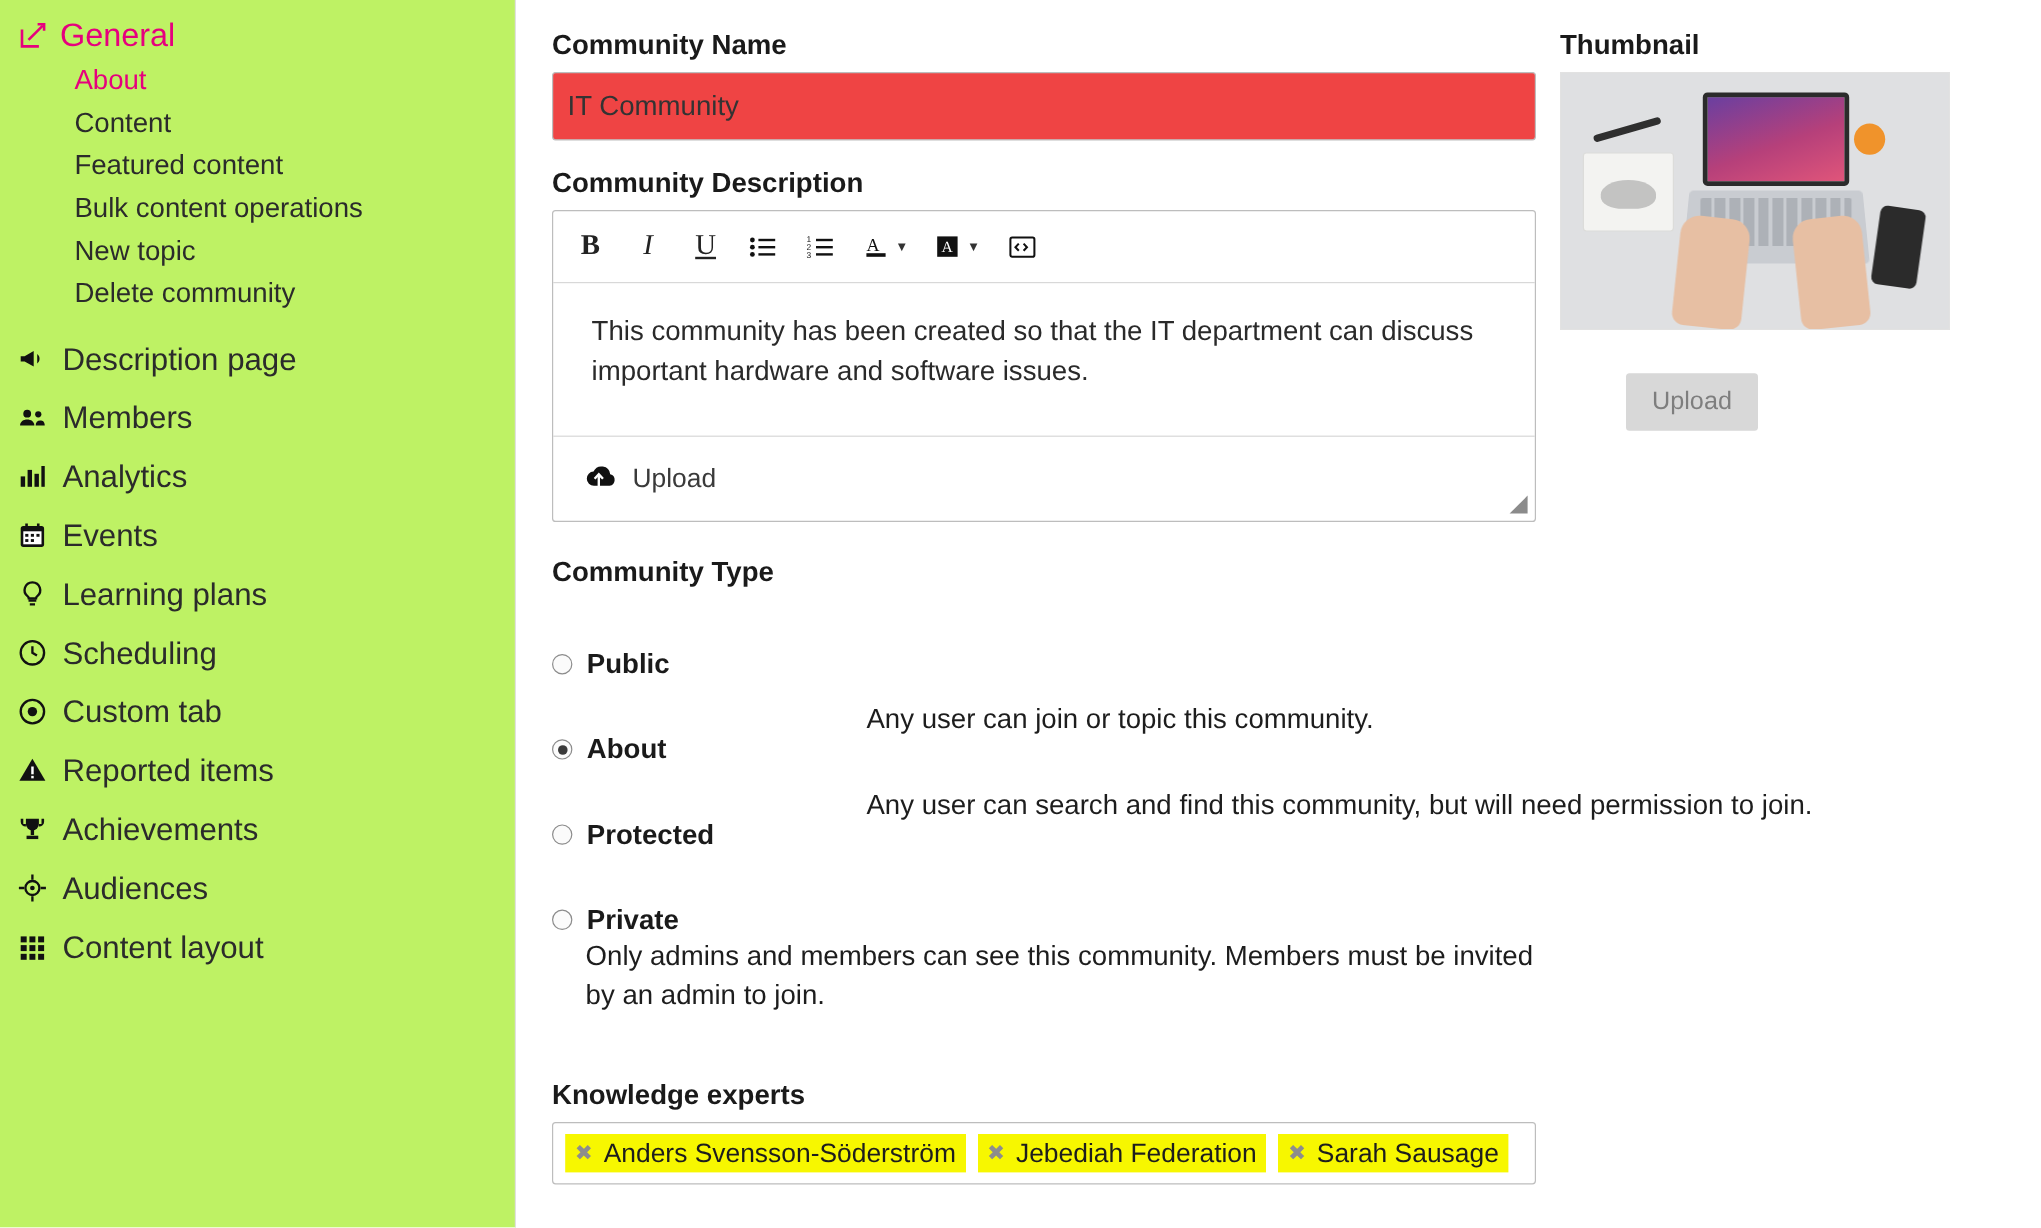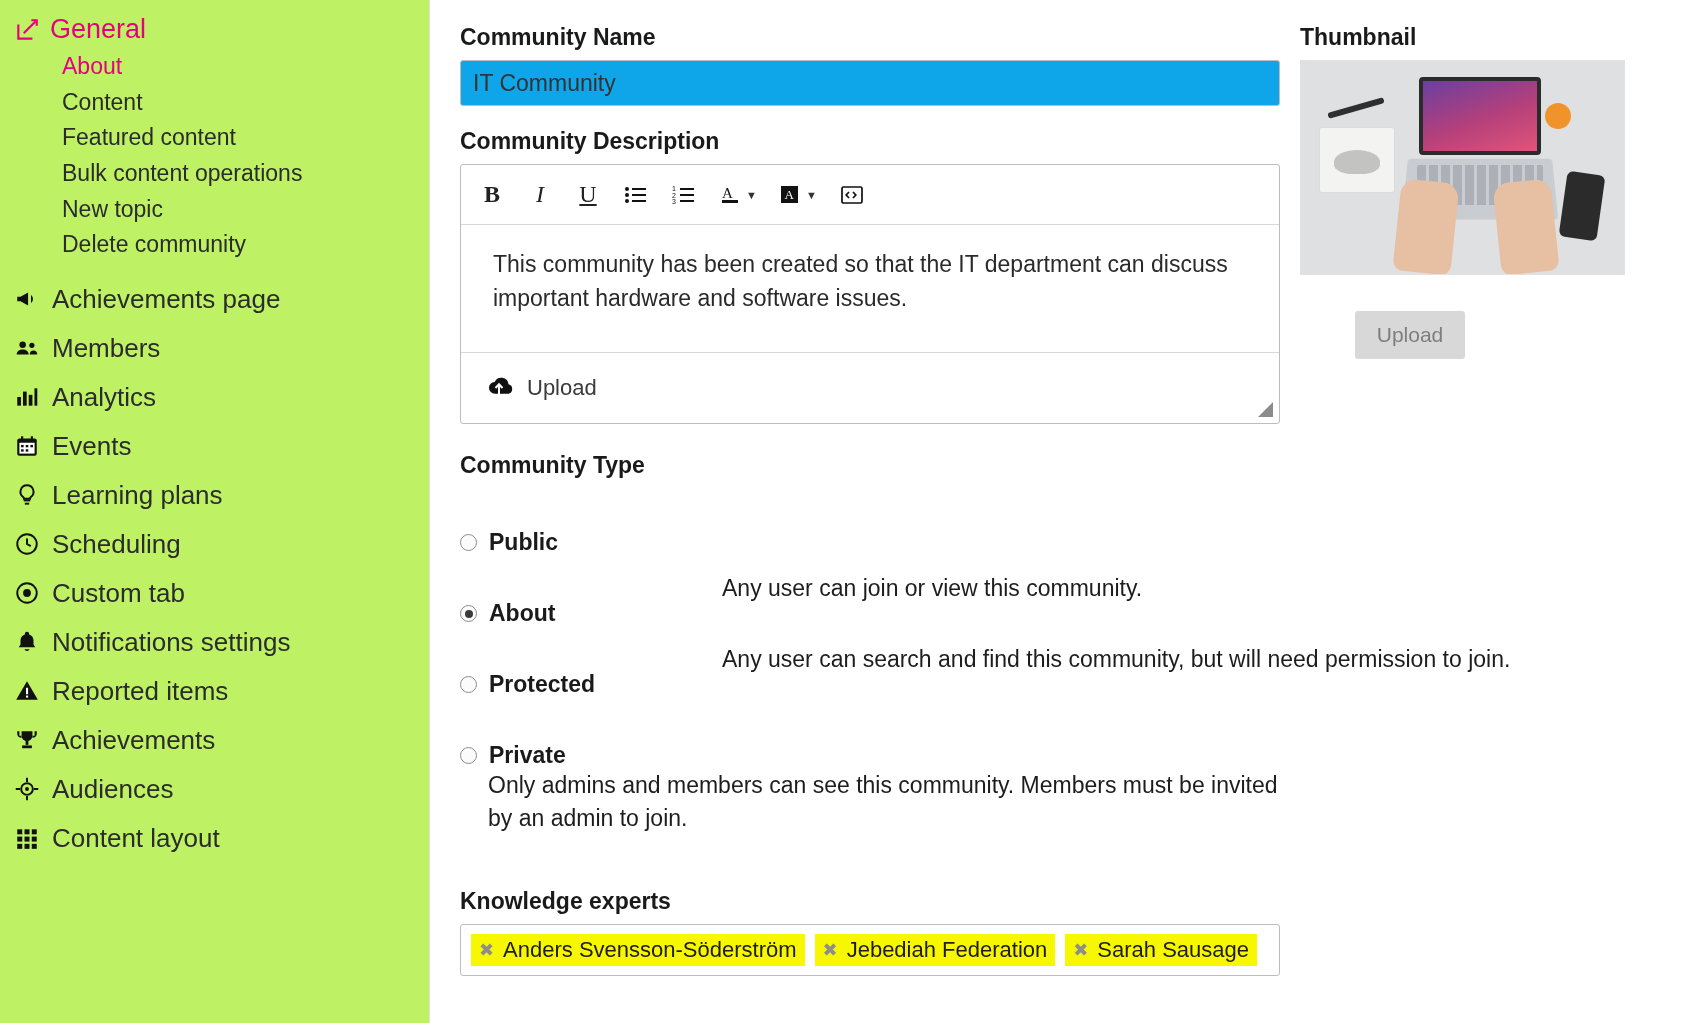--- a/index.html
+++ b/index.html
@@ -84,28 +84,28 @@
     flex: 0 0 820px;
   }
   .field-label {
     font-size: 23px;
     font-weight: bold;
     color: #1a1a1a;
     margin: 6px 0 9px 0;
   }
   .text-input {
     width: 100%;
-    height: 46px;
+    height: 57px;
     border: 1px solid #bdbdbd;
     border-radius: 3px;
     padding: 0 12px;
     font-size: 23px;
     color: #333;
     font-family: "Liberation Sans", sans-serif;
-    background: #0ea5e9;
+    background: #ef4444;
   }
   .editor {
     border: 1px solid #bdbdbd;
     border-radius: 3px;
     background: #fff;
     margin-bottom: 6px;
   }
   .editor-toolbar {
     height: 60px;
     border-bottom: 1px solid #d8d8d8;
@@ -372,21 +372,21 @@
     </ul>
 
     <ul class="navlist">
 
       <li>
         <span class="nav-icon">
           <svg width="26" height="26" viewBox="0 0 24 24" fill="#111">
               <path d="M3 10v4h3l7 4V6L6 10H3zm14.5 2c0-1.5-.7-2.8-1.8-3.6v7.2c1.1-.8 1.8-2.1 1.8-3.6z"></path>
             </svg>
         </span>
-        <span>Achievements page</span>
+        <span>Description page</span>
       </li>
 
       <li>
         <span class="nav-icon">
           <svg width="26" height="26" viewBox="0 0 24 24" fill="#111">
               <circle cx="8" cy="9" r="3"></circle>
               <circle cx="16.5" cy="9.5" r="2.4"></circle>
               <path d="M2.5 18c0-3 2.6-4.6 5.5-4.6S13.5 15 13.5 18z"></path>
               <path d="M14.5 18c0-2.3 1.3-3.8 3.6-3.8 1.8 0 3.4 1 3.4 3.8z"></path>
             </svg>
@@ -447,29 +447,20 @@
       <li>
         <span class="nav-icon">
           <svg width="26" height="26" viewBox="0 0 24 24" fill="none" stroke="#111" stroke-width="1.8">
               <circle cx="12" cy="12" r="9"></circle>
               <circle cx="12" cy="12" r="3.6" fill="#111" stroke="none"></circle>
             </svg>
         </span>
         <span>Custom tab</span>
       </li>
 
-      <li>
-        <span class="nav-icon">
-          <svg width="26" height="26" viewBox="0 0 24 24" fill="#111">
-              <path d="M12 2.5a2 2 0 0 1 2 2v.6a6 6 0 0 1 4 5.6v3.5l1.6 2.6H4.4L6 14.2v-3.5a6 6 0 0 1 4-5.6v-.6a2 2 0 0 1 2-2z"></path>
-              <path d="M9.6 18.6a2.6 2.6 0 0 0 4.8 0z"></path>
-            </svg>
-        </span>
-        <span>Notifications settings</span>
-      </li>
 
       <li>
         <span class="nav-icon">
           <svg width="26" height="26" viewBox="0 0 24 24" fill="#111">
               <path d="M12 3 22 20H2z"></path>
               <rect x="11.1" y="9" width="1.9" height="6" fill="#fff"></rect>
               <rect x="11.1" y="16.2" width="1.9" height="1.9" fill="#fff"></rect>
             </svg>
         </span>
         <span>Reported items</span>
@@ -598,21 +589,21 @@
             <span>Public</span>
           </div>
           <div class="radio-desc"></div>
         </div>
 
         <div class="radio-row">
           <div class="radio-label">
             <span class="radio checked"></span>
             <span>About</span>
           </div>
-          <div class="radio-desc">Any user can join or view this community.</div>
+          <div class="radio-desc">Any user can join or topic this community.</div>
         </div>
 
         <div class="radio-row">
           <div class="radio-label">
             <span class="radio"></span>
             <span>Protected</span>
           </div>
           <div class="radio-desc">Any user can search and find this community, but will need permission to join.</div>
         </div>
 

